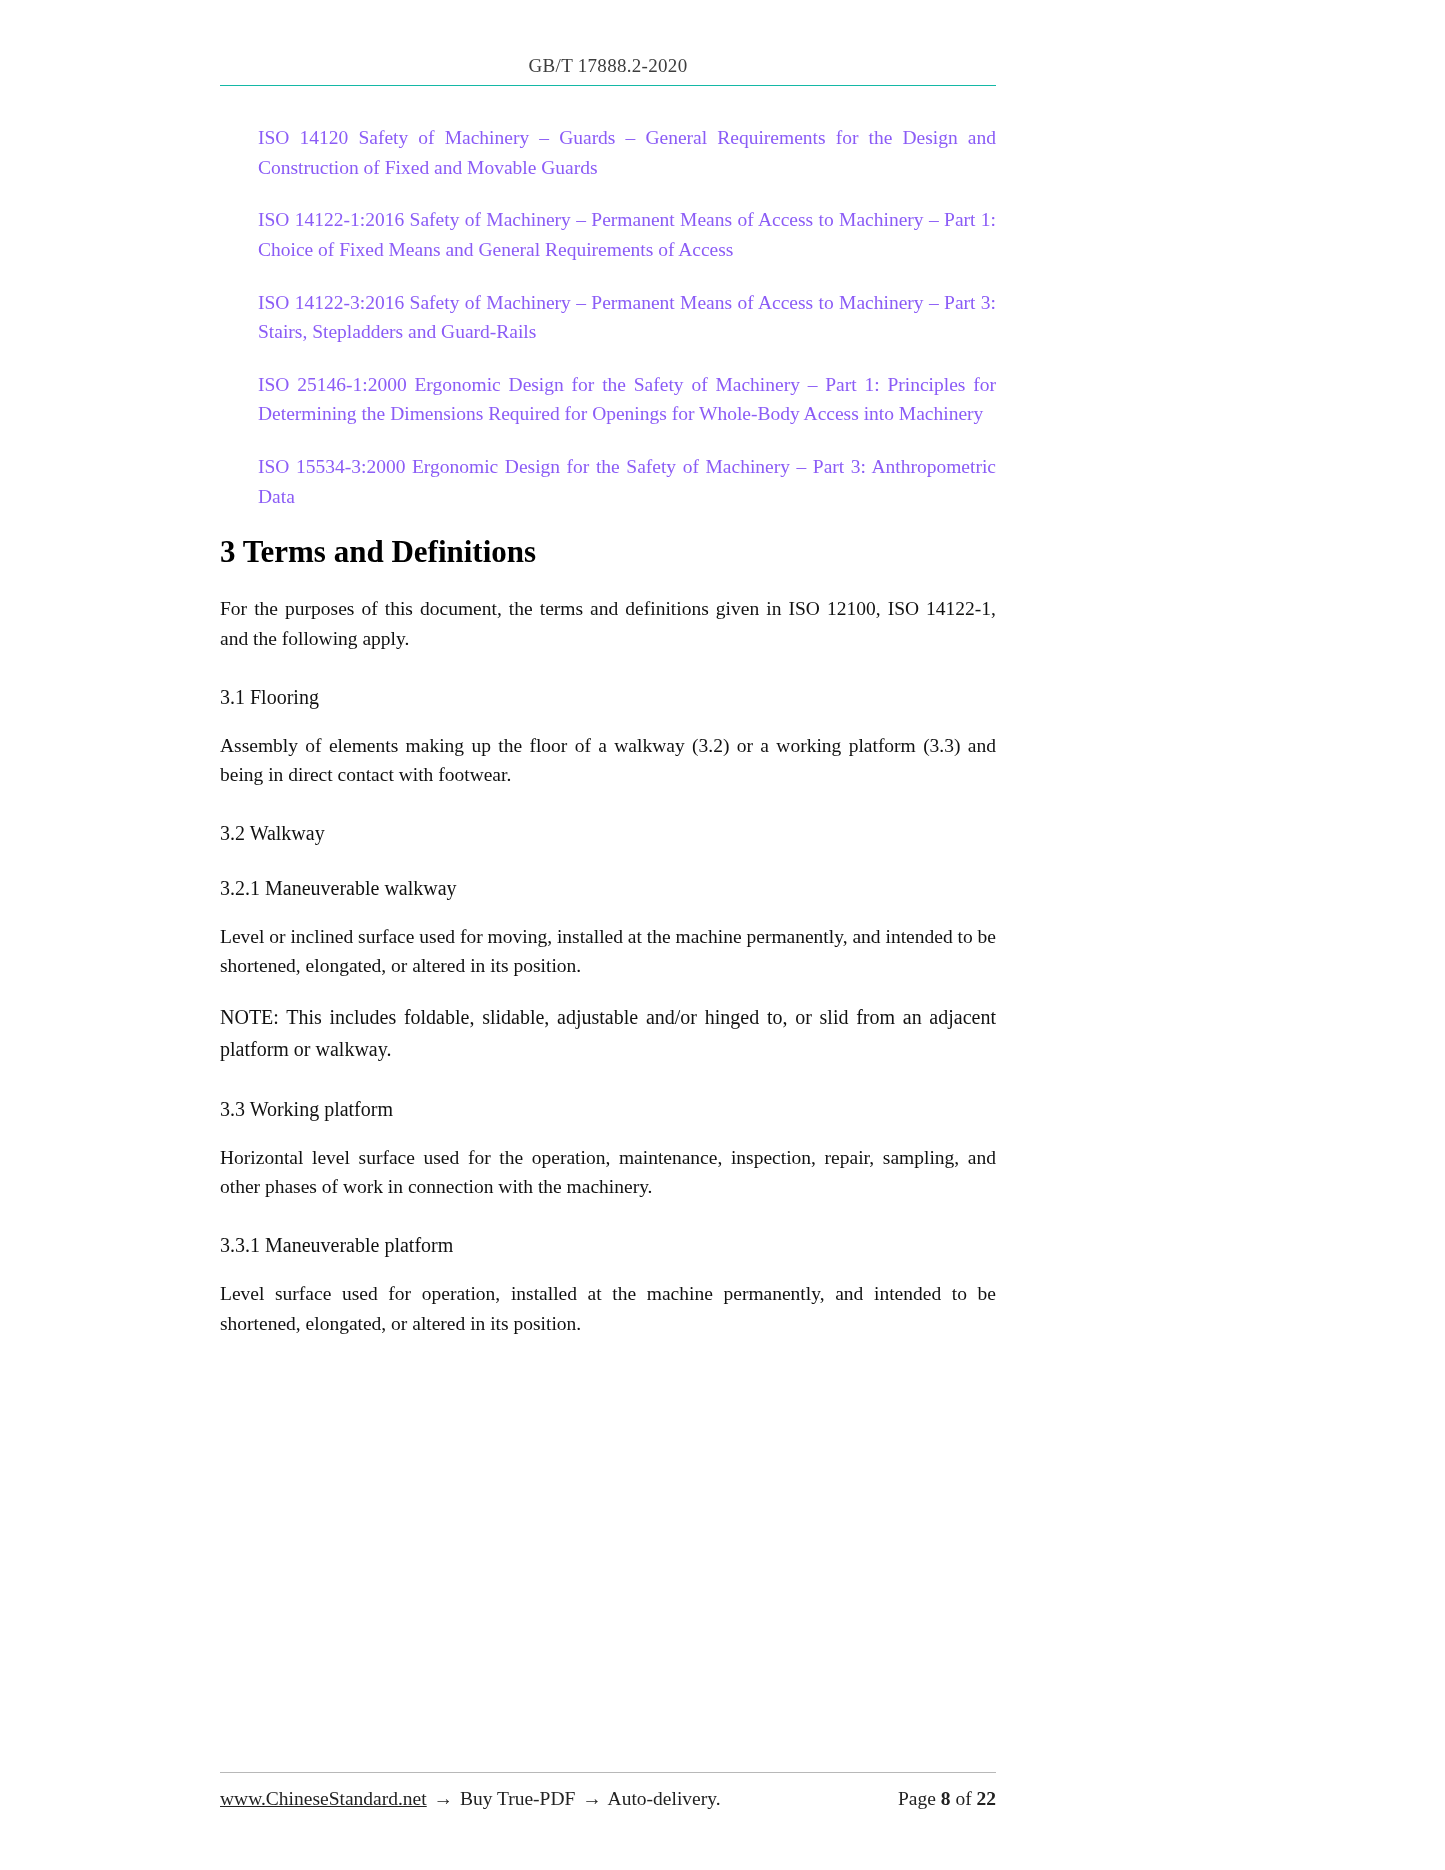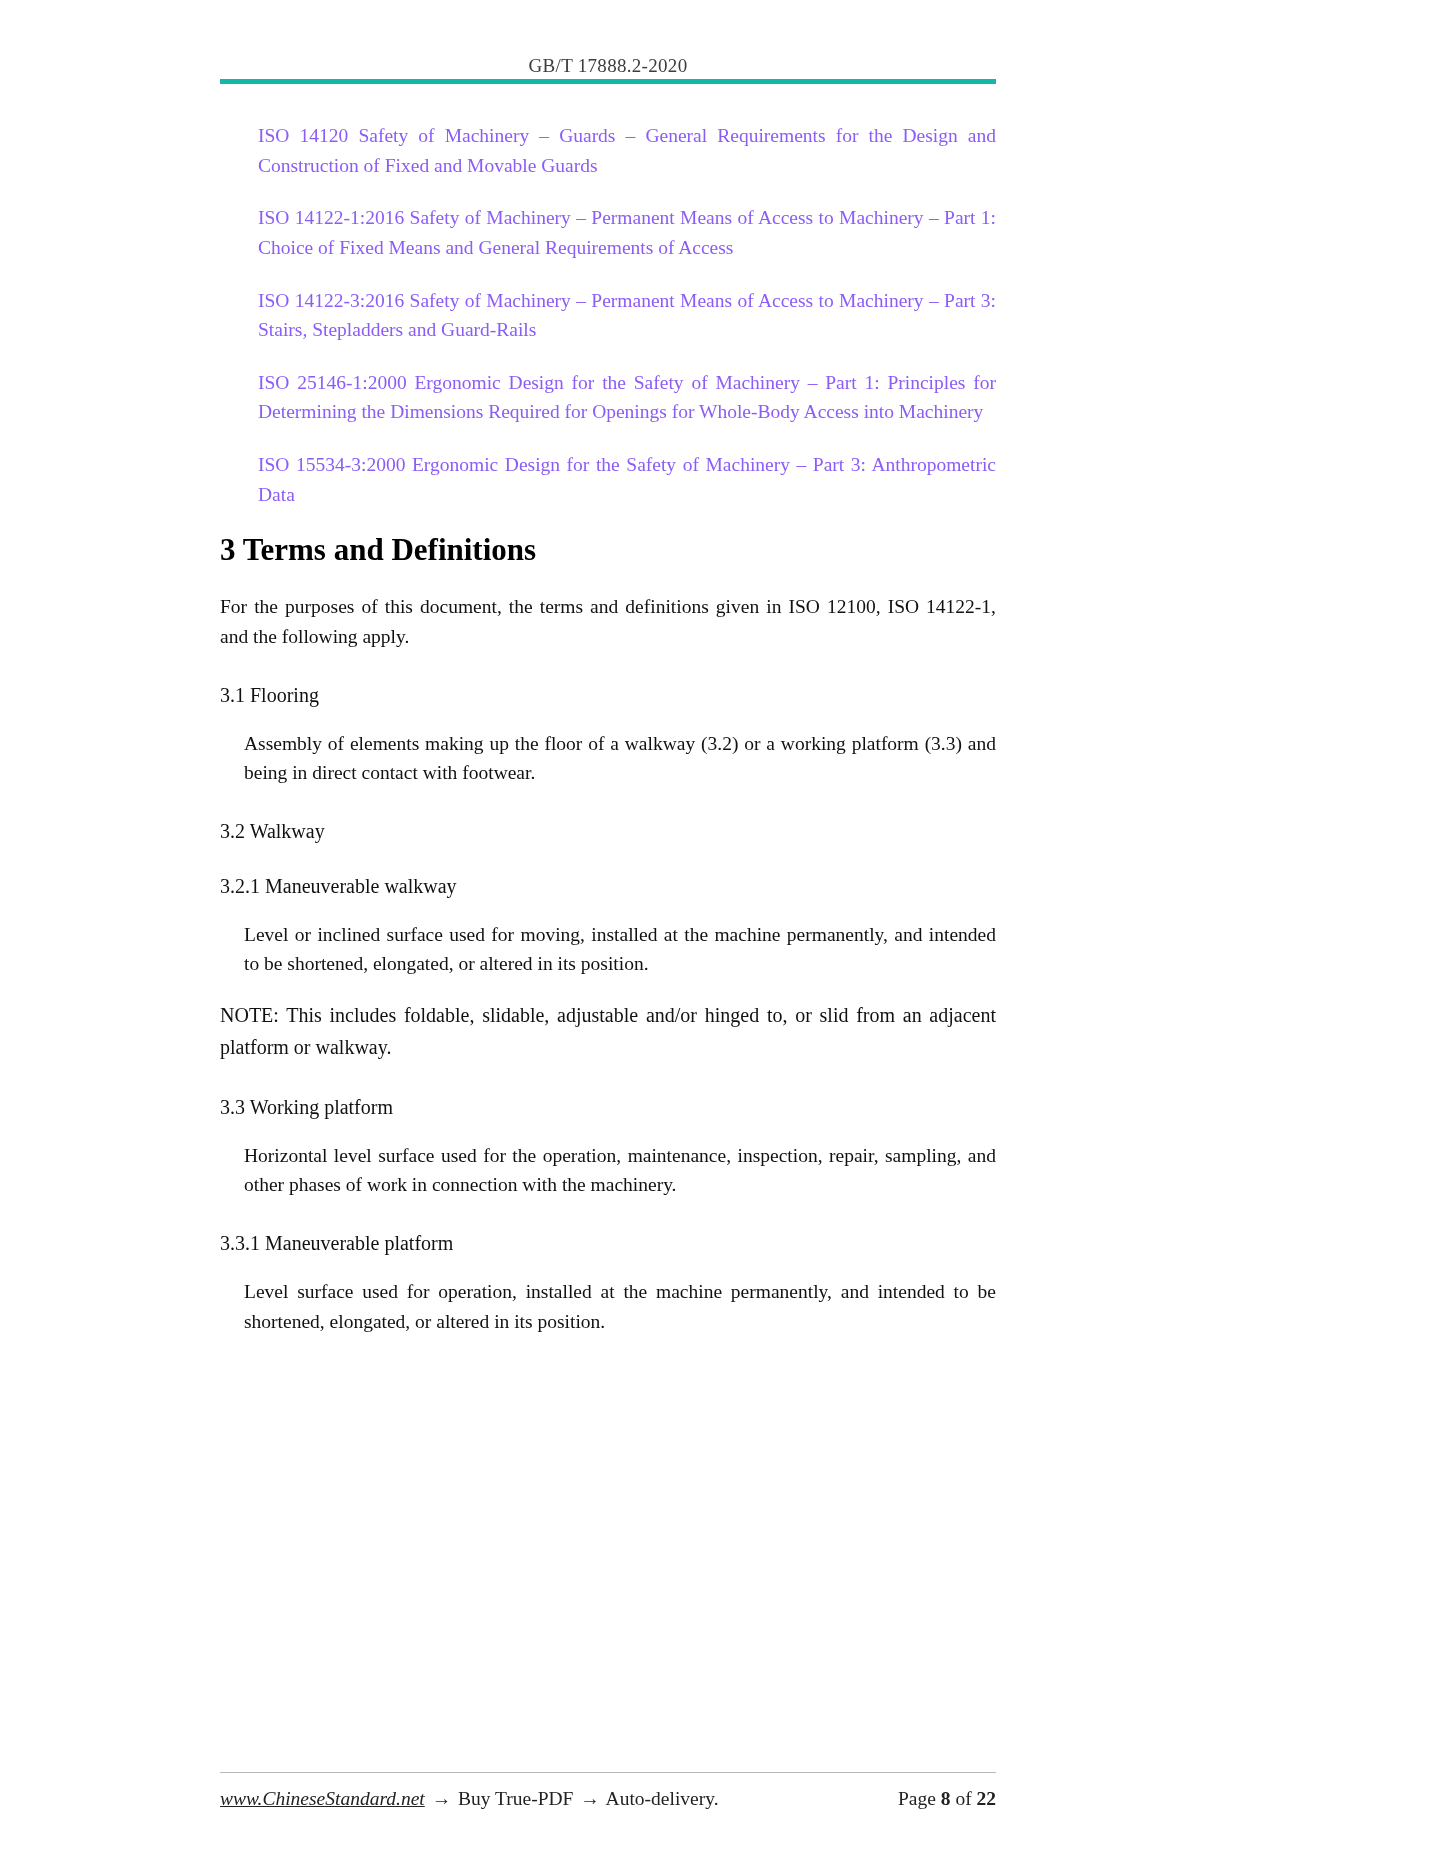--- a/index.html
+++ b/index.html
@@ -17,22 +17,22 @@
     position: absolute;
     left: 220px;
     top: 55px;
     width: 776px;
   }
   .doc-header {
     text-align: center;
     font-size: 19px;
     letter-spacing: 0.3px;
     color: #3d3d3d;
-    padding-bottom: 2px;
-    border-bottom: 5px solid #14b8a6;
+    padding-bottom: 8px;
+    border-bottom: 1px solid #14b8a6;
   }
   .refs { margin-top: 37px; }
   .ref {
     margin: 0 0 23px 38px;
     font-size: 19.5px;
     line-height: 1.52;
     text-align: justify;
     color: #8b5cf6;
   }
   .section-heading {
@@ -49,21 +49,20 @@
   .term-heading {
     margin-top: 32px;
     font-size: 20px;
     font-weight: normal;
   }
   .term-body {
     margin-top: 22px;
     font-size: 19.5px;
     line-height: 1.52;
     text-align: justify;
-    margin-left: 24px;
   }
   .note {
     margin-top: 20px;
     font-size: 20px;
     line-height: 1.62;
     text-align: justify;
   }
   .footer {
     position: absolute;
     left: 220px;
@@ -75,21 +74,20 @@
     justify-content: space-between;
     align-items: baseline;
     font-size: 19.5px;
     color: #222222;
   }
   .footer-left { white-space: nowrap; }
   .footer-left a {
     color: #222222;
     text-decoration: underline;
     cursor: pointer;
-    font-style: italic;
   }
   .arrow { padding: 0 2px; }
   .footer-right { white-space: nowrap; }
   .b { font-weight: bold; }
 </style>
 </head>
 <body>
 
 <div class="page">
   <div class="content">

